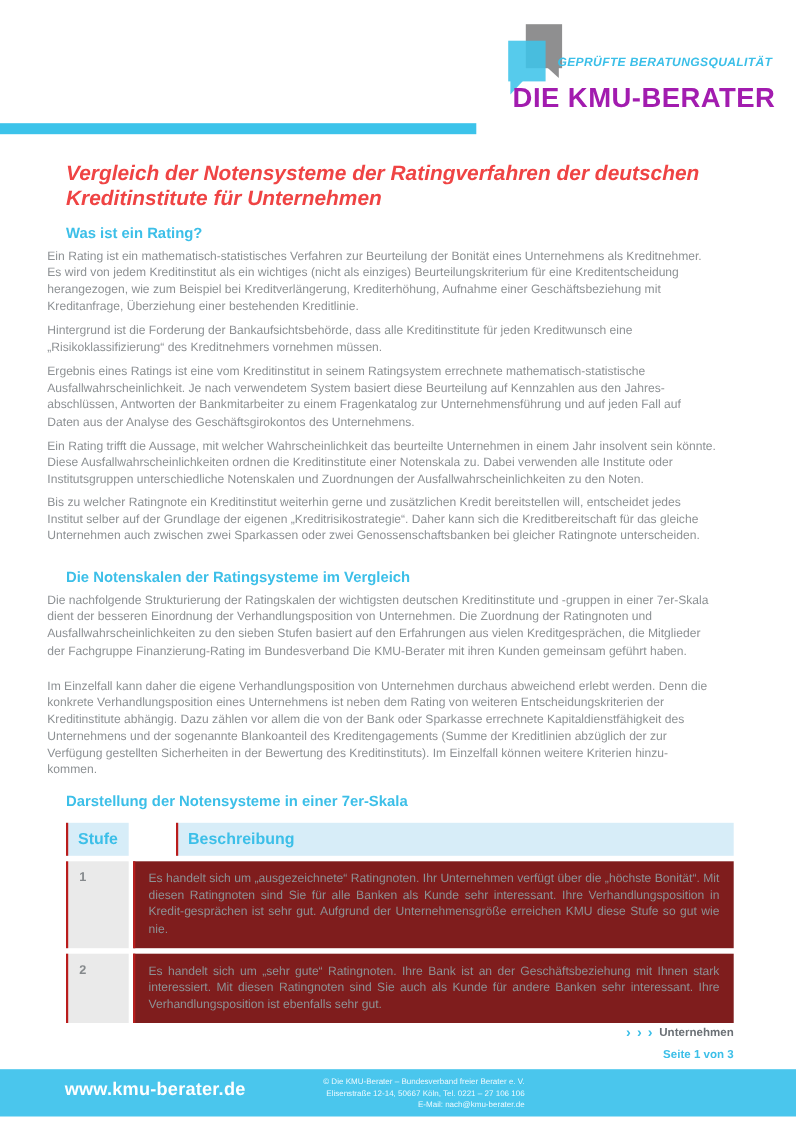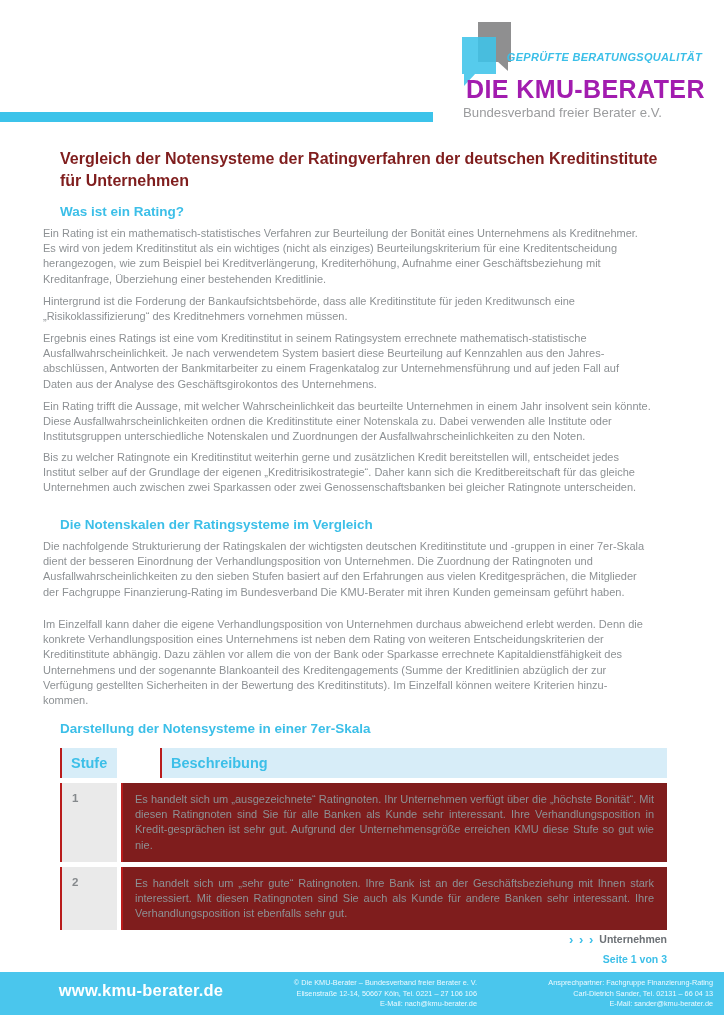--- a/index.html
+++ b/index.html
@@ -19,22 +19,22 @@
   .bubble-cyan::after { content:""; position:absolute; left:2px; bottom:-12px; width:0; height:0;
     border-top:13px solid #3ec4ea; border-right:12px solid transparent; }
   .quality-label { position:absolute; right:0; top:31px; color:#3bbfe8; font-size:11px;
     font-weight:bold; font-style:italic; letter-spacing:0.3px; white-space:nowrap; }
   .org-name { position:absolute; left:4px; top:57px; color:#a21caf; font-size:25px; font-weight:bold;
     letter-spacing:0.4px; line-height:1; white-space:nowrap; }
   .org-subtitle { position:absolute; left:1px; top:85px; color:#9b9c9e; font-size:13.2px; white-space:nowrap; }
   .divider-bar { position:absolute; left:0; top:112px; width:433px; height:10px; background:#3cc3ea; }
 
   
-  .doc-title { position:absolute; left:60px; width:610px; top:148px; color:#7f1d1d;
-    font-size:16px; font-weight:bold; line-height:22px; }
+  .doc-title { position:absolute; left:60px; width:610px; top:148px; color:#ef4444;
+    font-size:19px; font-weight:bold; line-height:22px;font-style:italic; }
   .h { position:absolute; left:60px; width:610px; color:#3cbfe8; font-size:13.5px; font-weight:bold; }
   .p { position:absolute; left:43px; width:608px; color:#8d9194; font-size:11px; line-height:15.2px; }
 
   
   .rating-table { position:absolute; left:60px; top:748px; width:607px; }
   .t-row { display:flex; gap:4px; margin-bottom:5px; }
   .cell { border-left:2px solid #b91c1c; }
   .th { background:#d7edf8; color:#3cbfe8; font-weight:bold; font-size:14.5px; padding:7px 10px 7px 9px; }
   .th-stufe { width:57px; }
   .th-desc { flex:1;margin-left:39px; }
@@ -59,21 +59,20 @@
 </head>
 <body>
 
 <div class="page">
 
   <div class="logo">
     <div class="bubble-gray"></div>
     <div class="bubble-cyan"></div>
     <div class="quality-label">GEPRÜFTE BERATUNGSQUALITÄT</div>
     <div class="org-name">DIE KMU-BERATER</div>
-    <div class="org-subtitle">Bundesverband freier Berater e.V.</div>
   </div>
   <div class="divider-bar"></div>
 
   <div class="doc-title">Vergleich der Notensysteme der Ratingverfahren der deutschen Kreditinstitute für Unternehmen</div>
 
   <div class="h" style="top:204px;">Was ist ein Rating?</div>
   <div class="p" style="top:226px;">Ein Rating ist ein mathematisch-statistisches Verfahren zur Beurteilung der Bonität eines Unternehmens als Kreditnehmer. Es wird von jedem Kreditinstitut als ein wichtiges (nicht als einziges) Beurteilungskriterium für eine Kreditentscheidung herangezogen, wie zum Beispiel bei Kreditverlängerung, Krediterhöhung, Aufnahme einer Geschäftsbeziehung mit Kreditanfrage, Überziehung einer bestehenden Kreditlinie.</div>
   <div class="p" style="top:294px;">Hintergrund ist die Forderung der Bankaufsichtsbehörde, dass alle Kreditinstitute für jeden Kreditwunsch eine „Risikoklassifizierung“ des Kreditnehmers vornehmen müssen.</div>
   <div class="p" style="top:331px;">Ergebnis eines Ratings ist eine vom Kreditinstitut in seinem Ratingsystem errechnete mathematisch-statistische Ausfallwahrscheinlichkeit. Je nach verwendetem System basiert diese Beurteilung auf Kennzahlen aus den Jahres-abschlüssen, Antworten der Bankmitarbeiter zu einem Fragenkatalog zur Unternehmensführung und auf jeden Fall auf Daten aus der Analyse des Geschäftsgirokontos des Unternehmens.</div>
   <div class="p" style="top:399px;">Ein Rating trifft die Aussage, mit welcher Wahrscheinlichkeit das beurteilte Unternehmen in einem Jahr insolvent sein könnte. Diese Ausfallwahrscheinlichkeiten ordnen die Kreditinstitute einer Notenskala zu. Dabei verwenden alle Institute oder Institutsgruppen unterschiedliche Notenskalen und Zuordnungen der Ausfallwahrscheinlichkeiten zu den Noten.</div>
@@ -105,20 +104,15 @@
   </div>
   <div class="page-indicator">Seite 1 von 3</div>
 
   <div class="footer">
     <div class="footer-website">www.kmu-berater.de</div>
     <div class="footer-col footer-col-org">
       <div>© Die KMU-Berater – Bundesverband freier Berater e. V.</div>
       <div>Elisenstraße 12-14, 50667 Köln, Tel. 0221 – 27 106 106</div>
       <div>E-Mail: nach@kmu-berater.de</div>
     </div>
-    <div class="footer-col footer-col-contact">
-      <div>Ansprechpartner: Fachgruppe Finanzierung-Rating</div>
-      <div>Carl-Dietrich Sander,  Tel. 02131 – 66 04 13</div>
-      <div>E-Mail: sander@kmu-berater.de</div>
-    </div>
   </div>
 
 </div>
 
 </body></html>

